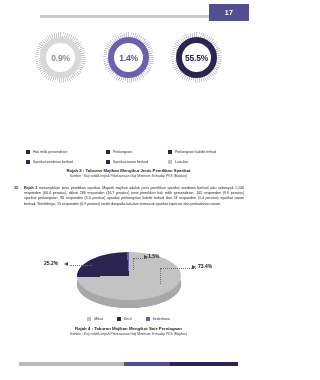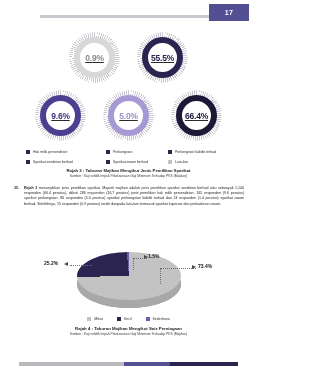--- a/index.html
+++ b/index.html
@@ -21,21 +21,21 @@
     background:#534f93;color:#ffffff;
     font-size:7px;font-weight:bold;letter-spacing:.4px;
     display:flex;align-items:center;justify-content:center;
   }
 
   
   .donuts{position:absolute;top:32px;left:0;width:257px;height:112px;}
   .donut-row{display:flex;justify-content:center;gap:17px;height:54px;}
   .donut{
     position:relative;width:51px;height:51px;border-radius:50%;
-    display:flex;align-items:center;justify-content:center;text-decoration:underline;
+    display:flex;align-items:center;justify-content:center;
   }
   .donut .tick-ring{
     position:absolute;inset:0;border-radius:50%;
     background:repeating-conic-gradient(#b9b9c4 0deg 2.2deg, rgba(255,255,255,0) 2.2deg 5.2deg);
     -webkit-mask:radial-gradient(circle, transparent 0 20px, #000 20px 25.5px, transparent 25.5px);
     mask:radial-gradient(circle, transparent 0 20px, #000 20px 25.5px, transparent 25.5px);
     opacity:.75;
   }
   .donut .ring{
     position:absolute;left:5px;top:5px;width:41px;height:41px;border-radius:50%;
@@ -130,39 +130,27 @@
 
   <div class="donuts">
     <div class="donut-row">
       <div class="donut">
         <div class="tick-ring"></div>
         <div class="ring" style="border-color:#d8d8d8"></div>
         <div class="val" style="color:#8a8a8a">0.9%</div>
       </div>
       <div class="donut">
         <div class="tick-ring"></div>
+        <div class="ring" style="border-color:#6b5fae"></div>
+        <div class="val" style="color:#5b4fa0">1.4%</div>
+      </div>
+      <div class="donut">
+        <div class="tick-ring"></div>
         <div class="ring" style="border-color:#2b2450"></div>
         <div class="val" style="color:#2b2450">55.5%</div>
-      </div>
-    </div>
-    <div class="donut-row" style="margin-top:4px;">
-      <div class="donut">
-        <div class="tick-ring"></div>
-        <div class="ring" style="border-color:#4a3f90"></div>
-        <div class="val" style="color:#3c3380">9.6%</div>
-      </div>
-      <div class="donut">
-        <div class="tick-ring"></div>
-        <div class="ring" style="border-color:#a79ad4"></div>
-        <div class="val" style="color:#9b8ecb">5.0%</div>
-      </div>
-      <div class="donut">
-        <div class="tick-ring"></div>
-        <div class="ring" style="border-color:#1c1836"></div>
-        <div class="val" style="color:#1c1836">66.4%</div>
       </div>
     </div>
   </div>
 
   <div class="legend3">
     <div class="lrow">
       <div class="litem c1">
         <span class="sw" style="background:#2b2450"></span>
         <span class="ltext">Hak milik persendirian</span>
       </div>

